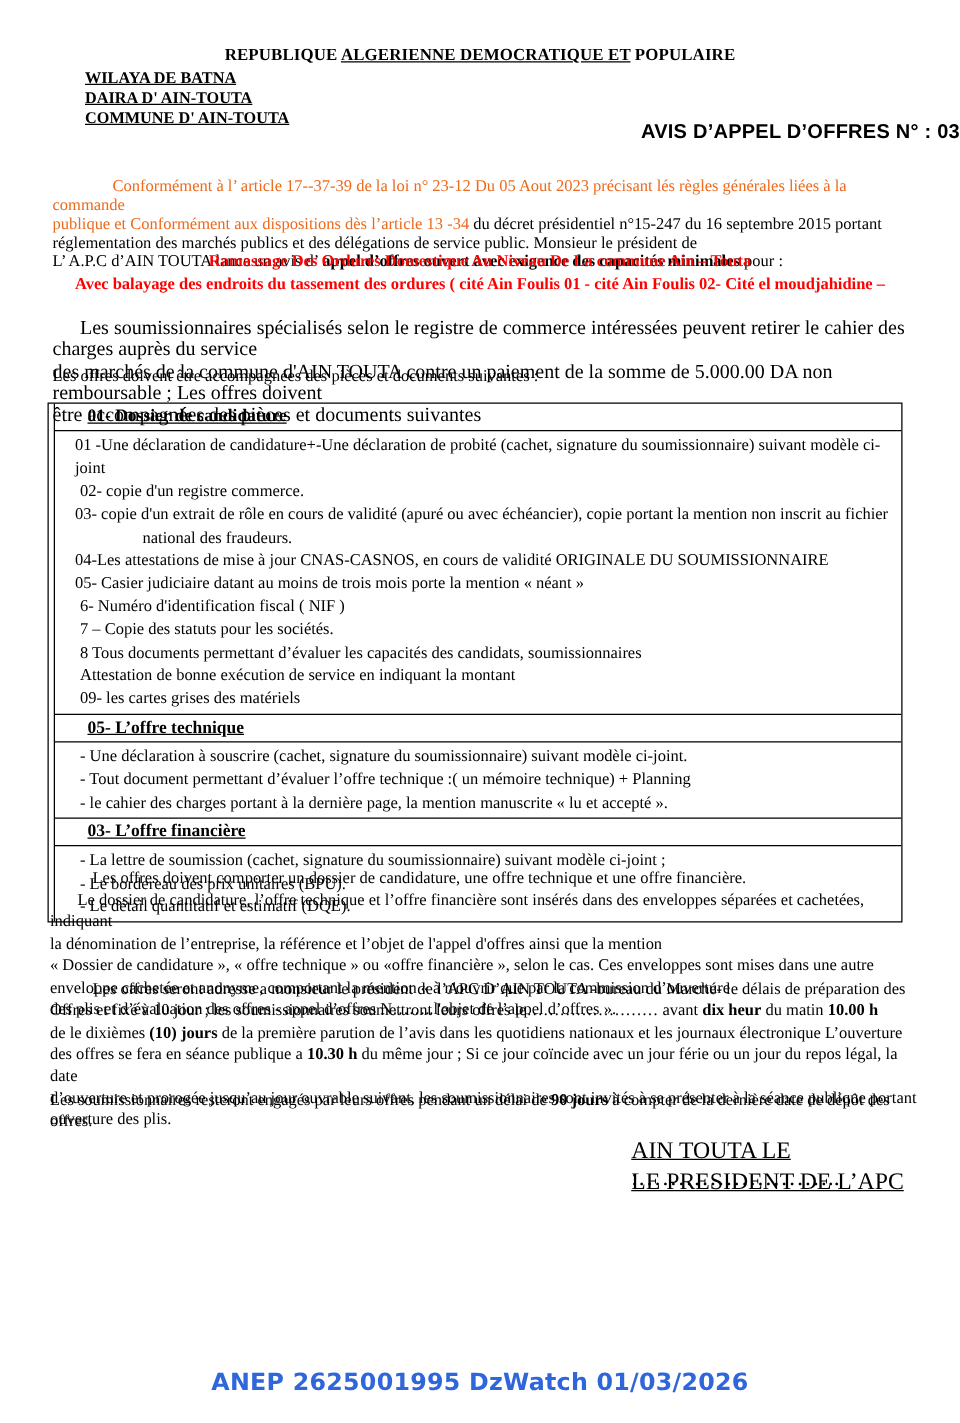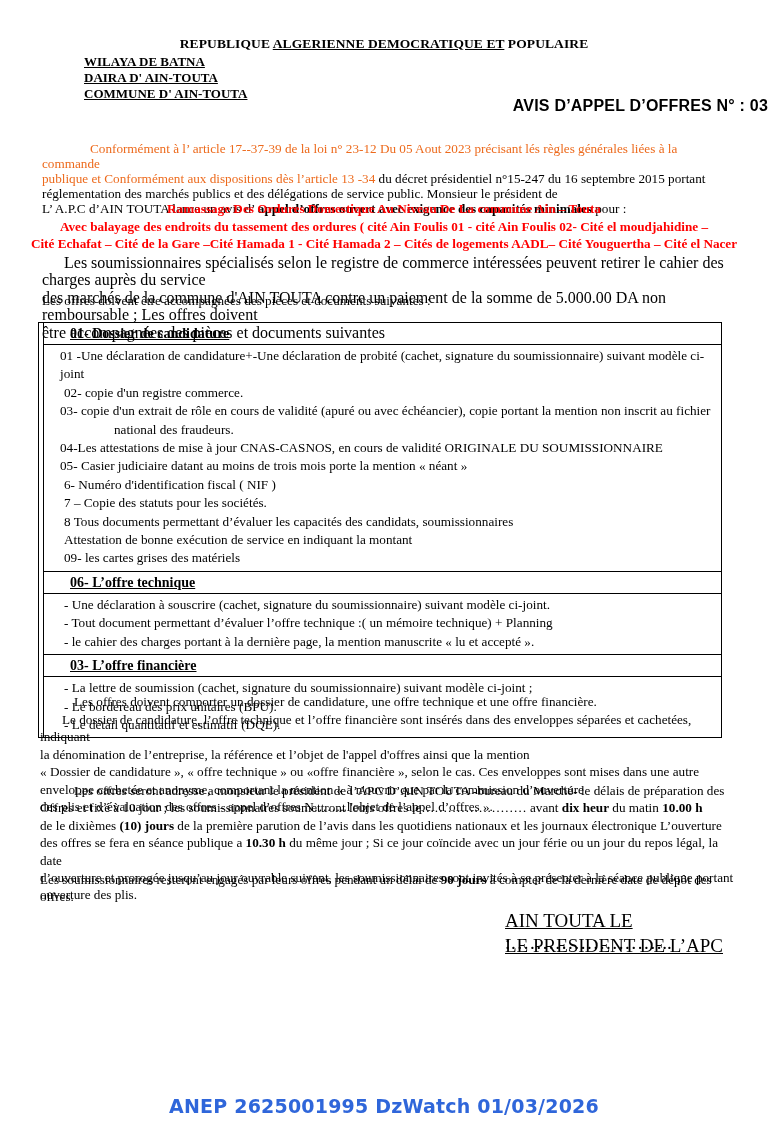--- a/index.html
+++ b/index.html
@@ -35,21 +35,20 @@
   }
   .hdr-republique .u { text-decoration: underline; }
 
   .hdr-block {
     position: absolute;
     top: 54px;
     left: 68px;
     font-size: 13px;
     font-weight: bold;
     line-height: 16px;
-    margin-left: 16px;
   }
   .hdr-block div { display: inline-block; text-decoration: underline; }
   .hdr-block .ln { display: block; }
 
   .avis-title {
     position: absolute;
     top: 97px;
     left: 0;
     width: 768px;
     text-align: right;
@@ -203,21 +202,20 @@
   <div class="intro">
     <span class="ind"></span><span class="orange">Conformément  à l’ article 17--37-39  de la loi n° 23-12 Du 05 Aout 2023 précisant lés règles générales liées à la commande</span><br>
     <span class="orange">publique et Conformément aux dispositions dès  l’article </span><span class="orange">13 -34</span><span class="bk"> du décret présidentiel n°15-247 du 16  septembre 2015 portant</span><br>
     <span class="bk">réglementation des marchés publics et des délégations de service public. Monsieur le président de</span><br>
     <span class="bk">L’ A.P.C  d’AIN TOUTA lance un avis d’ </span><span class="bk b">appel d’offres ouvert avec exigence des capacités minimales</span><span class="bk"> pour :</span>
   </div>
 
   <div class="redblock">
     <div>Ramassage Des Ordures Domestique Au Niveau De La commune Ain – Touta</div>
     <div>Avec balayage des endroits du tassement des ordures ( cité Ain Foulis 01 - cité Ain Foulis 02- Cité el moudjahidine –</div>
-    <div>Cité Echafat – Cité de la Gare –Cité Hamada 1 - Cité Hamada 2 – Cités de logements AADL– Cité Youguertha – Cité el Nacer</div>
   </div>
 
   <div class="para-sous">
     <span class="ind"></span><span>Les soumissionnaires spécialisés selon le registre de commerce intéressées peuvent retirer le cahier des charges auprès du service</span><br>
     <span>des marchés de la commune d'AIN TOUTA contre un paiement de la somme de 5.000.00 DA non remboursable ; Les offres doivent</span><br>
     <span>être accompagnées des pièces et documents suivantes</span>
   </div>
   <div class="para-sous2">
     <span class="ind"></span><span>Les offres doivent être accompagnées des pièces  et documents suivantes :</span>
   </div>
@@ -233,21 +231,21 @@
         <div class="li sub">national des fraudeurs.</div>
         <div class="li i1">04-Les attestations de mise à jour CNAS-CASNOS, en cours de validité ORIGINALE DU SOUMISSIONNAIRE</div>
         <div class="li i1">05- Casier judiciaire datant au moins de trois mois porte la mention «  néant »</div>
         <div class="li i2">6- Numéro d'identification fiscal ( NIF )</div>
         <div class="li i2">7 – Copie des statuts pour les sociétés.</div>
         <div class="li i2">8 Tous documents permettant d’évaluer les capacités des candidats, soumissionnaires</div>
         <div class="li i2">Attestation de bonne exécution de service en indiquant la montant</div>
         <div class="li i2">09- les cartes grises des matériels</div>
       </div>
 
-      <div class="sec-head"><span>06- L’offre technique </span></div>
+      <div class="sec-head"><span>05- L’offre technique </span></div>
       <div class="sec-body">
         <div class="li i2">-  Une déclaration à souscrire (cachet, signature du soumissionnaire) suivant modèle ci-joint.</div>
         <div class="li i2">- Tout document permettant d’évaluer l’offre technique :( un mémoire technique) + Planning</div>
         <div class="li i2">- le cahier des charges portant à la dernière page, la mention manuscrite « lu et accepté ».</div>
       </div>
 
       <div class="sec-head"><span>03- L’offre financière</span></div>
       <div class="sec-body last">
         <div class="li i2">- La lettre de soumission (cachet, signature du soumissionnaire) suivant modèle ci-joint ;</div>
         <div class="li i2">- Le bordereau des prix unitaires (BPU).</div>

